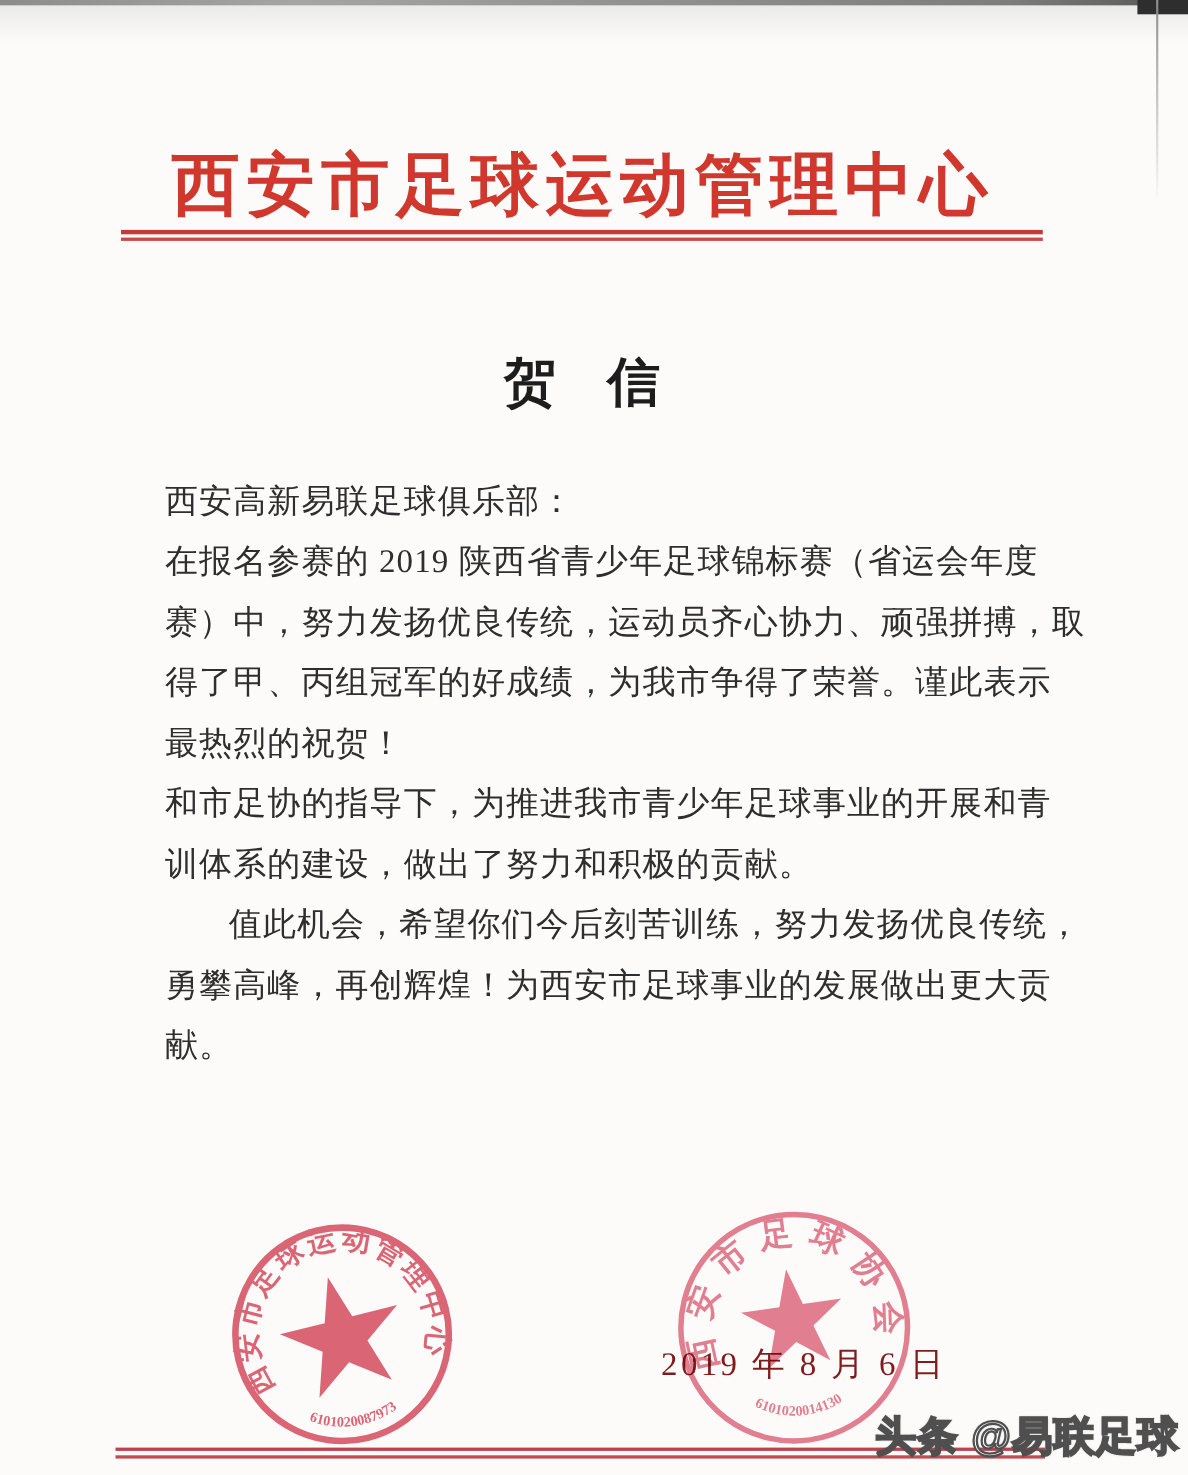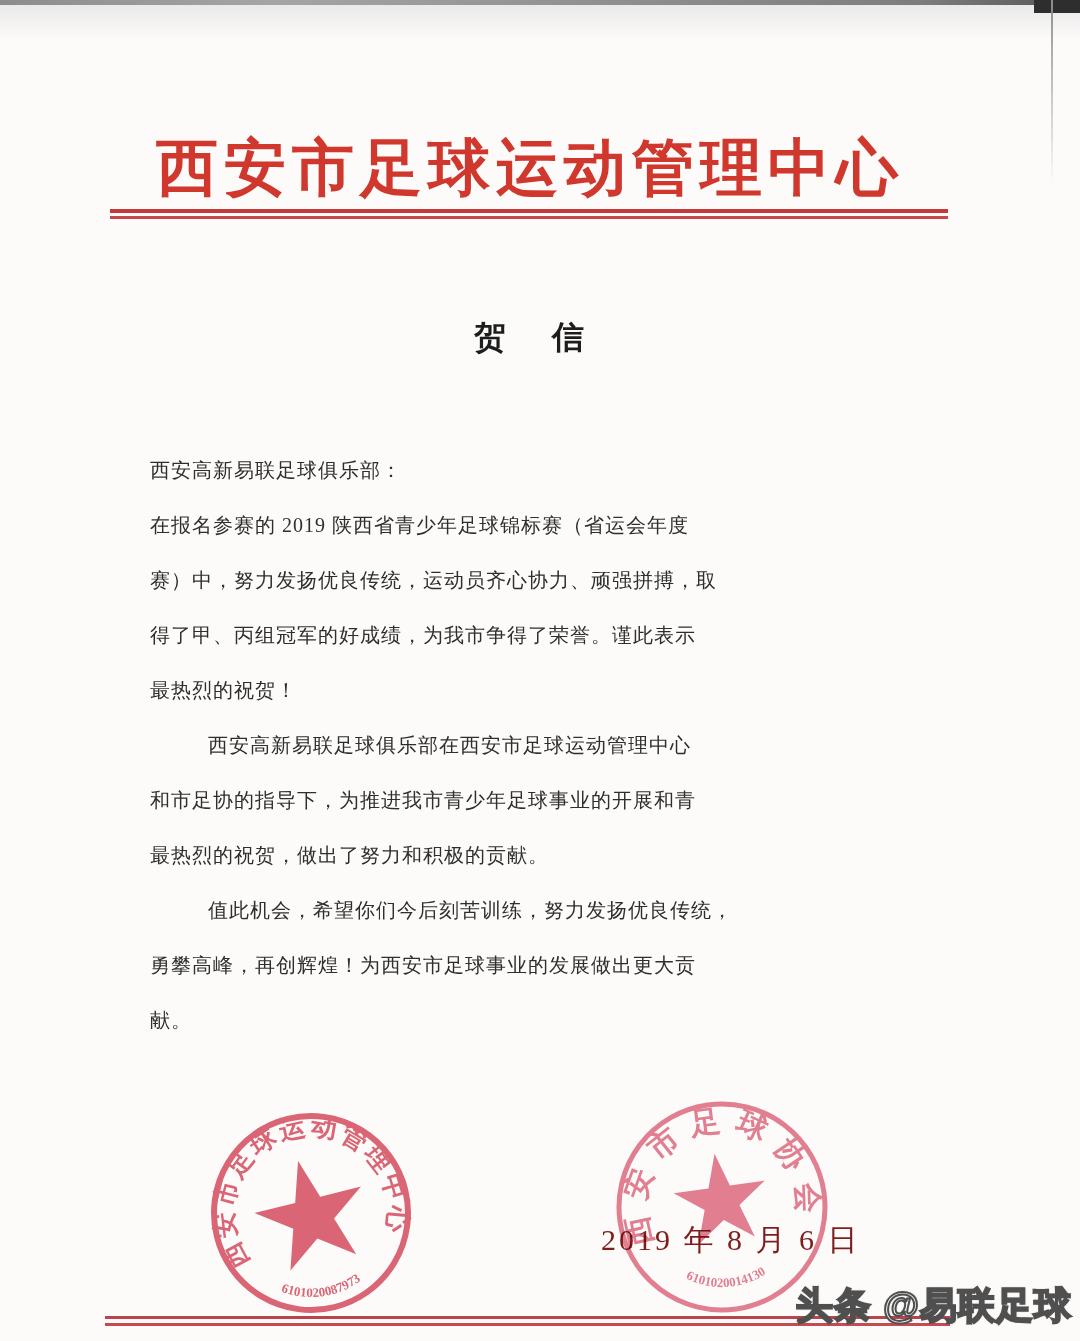--- a/index.html
+++ b/index.html
@@ -42,28 +42,28 @@
   .letterhead-rule {
     position: absolute; top: 209px; left: 110px; width: 838px; height: 10px;
     box-sizing: border-box;
     border-top: 4px solid #c23a3a;
     border-bottom: 3px solid #c84848;
   }
   
   .letter-title {
     position: absolute; top: 316px; left: 0; width: 1060px;
     text-align: center;
-    font-size: 32px; font-weight: 600; color: #1d1d1d;
+    font-size: 48px; font-weight: 600; color: #1d1d1d;
     letter-spacing: 2px;
   }
   .letter-title .t2 { margin-left: 44px; }
   
   .letter-body {
-    position: absolute; left: 150px; top: 443px; width: 800px;
-    font-size: 20px; line-height: 55px;
+    position: absolute; left: 150px; top: 428px; width: 800px;
+    font-size: 30px; line-height: 55px;
     color: #2e2e2e;
     letter-spacing: 1px;
   }
   .body-line { white-space: nowrap; }
   .body-line.indent { text-indent: 58px; }
   
   .letter-date {
     position: absolute; left: 601px; top: 1220px;
     font-size: 30px; color: #7f1d1d; letter-spacing: 3px;
     white-space: nowrap;
@@ -108,23 +108,22 @@
   <div class="letter-title">
     <span class="t1">贺</span><span class="t2">信</span>
   </div>
 
   <div class="letter-body">
     <div class="body-line">西安高新易联足球俱乐部：</div>
     <div class="body-line">在报名参赛的 2019 陕西省青少年足球锦标赛（省运会年度</div>
     <div class="body-line">赛）中，努力发扬优良传统，运动员齐心协力、顽强拼搏，取</div>
     <div class="body-line">得了甲、丙组冠军的好成绩，为我市争得了荣誉。谨此表示</div>
     <div class="body-line">最热烈的祝贺！</div>
-    <div class="body-line indent">西安高新易联足球俱乐部在西安市足球运动管理中心</div>
     <div class="body-line">和市足协的指导下，为推进我市青少年足球事业的开展和青</div>
-    <div class="body-line">最热烈的祝贺，做出了努力和积极的贡献。</div>
+    <div class="body-line">训体系的建设，做出了努力和积极的贡献。</div>
     <div class="body-line indent">值此机会，希望你们今后刻苦训练，努力发扬优良传统，</div>
     <div class="body-line">勇攀高峰，再创辉煌！为西安市足球事业的发展做出更大贡</div>
     <div class="body-line">献。</div>
   </div>
 
   <div class="letter-date">2019 年 8 月 6 日</div>
 
   <div class="bottom-rule"></div>
 
   <svg class="seal seal-left" width="210" height="210" viewBox="-105 -105 210 210">

